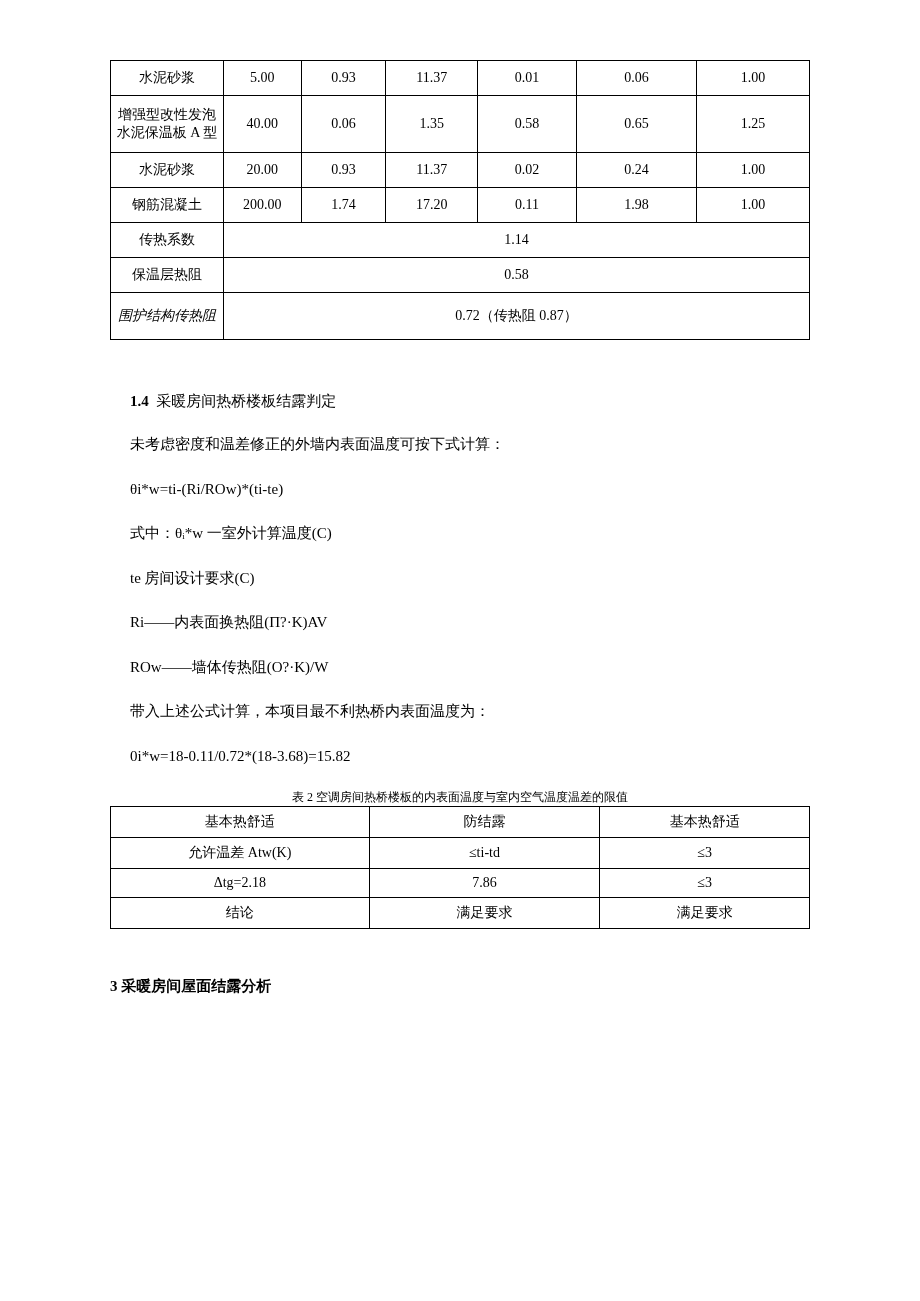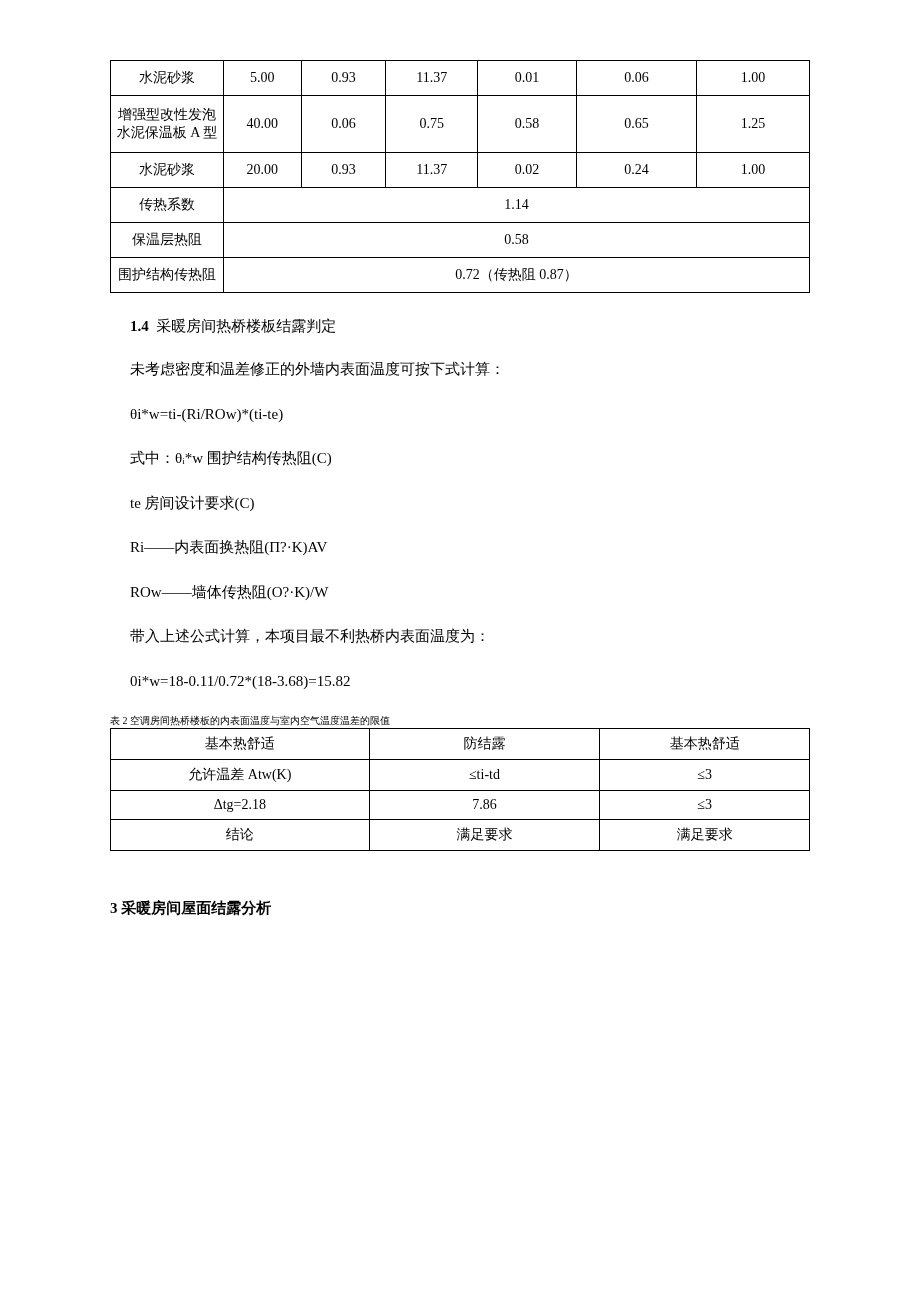--- a/index.html
+++ b/index.html
@@ -29,35 +29,36 @@
   .table1 td { padding: 8px 4px; }
   .table1 td:first-child { width: 16%; }
   .table1 td:nth-child(2) { width: 11%; }
   .table1 td:nth-child(3) { width: 12%; }
   .table1 td:nth-child(4) { width: 13%; }
   .table1 td:nth-child(5) { width: 14%; }
   .table1 td:nth-child(6) { width: 17%; }
   .table1 td:nth-child(7) { width: 16%; }
   .table1 .merged { text-align: center; }
   .section-title {
-    margin-top: 24px;
+    margin-top: 52px;
     margin-bottom: 22px;
     padding-left: 20px;
   }
   .section-title .num { font-weight: bold; }
   .para {
     margin: 0 0 22px 0;
     padding-left: 20px;
     line-height: 1.5;
   }
   .para.noindent { padding-left: 0; }
   .table2-caption {
+    text-align: center;
     margin-top: 2px;
     margin-bottom: 0;
-    font-size: 10px;
+    font-size: 12px;
   }
   .table2 td { padding: 6px 4px; }
   .table2 td:first-child { width: 37%; }
   .table2 td:nth-child(2) { width: 33%; border-radius: 6px; }
   .table2 td:nth-child(3) { width: 30%; }
   .h2 {
     margin-top: 46px;
     padding-left: 0;
     font-weight: bold;
   }
@@ -75,56 +76,65 @@
       <td>0.93</td>
       <td>11.37</td>
       <td>0.01</td>
       <td>0.06</td>
       <td>1.00</td>
     </tr>
     <tr>
       <td style="padding:10px 4px;">增强型改性发泡水泥保温板 A 型</td>
       <td>40.00</td>
       <td>0.06</td>
-      <td>0.75</td>
+      <td>1.35</td>
       <td>0.58</td>
       <td>0.65</td>
       <td>1.25</td>
     </tr>
     <tr>
       <td>水泥砂浆</td>
       <td>20.00</td>
       <td>0.93</td>
       <td>11.37</td>
       <td>0.02</td>
       <td>0.24</td>
       <td>1.00</td>
     </tr>
     <tr>
+      <td>钢筋混凝土</td>
+      <td>200.00</td>
+      <td>1.74</td>
+      <td>17.20</td>
+      <td>0.11</td>
+      <td>1.98</td>
+      <td>1.00</td>
+    </tr>
+    <tr>
       <td>传热系数</td>
       <td colspan="6" class="merged">1.14</td>
     </tr>
     <tr>
       <td>保温层热阻</td>
       <td colspan="6" class="merged">0.58</td>
     </tr>
     <tr>
-      <td style="padding:2px 4px;">围护结构传热阻</td>
+      <td style="padding:14px 4px;font-style:italic;">围护结构传热阻</td>
       <td colspan="6" class="merged">0.72（传热阻 0.87）</td>
     </tr>
   </tbody>
     </table>
 
   <p class="section-title">
     <span class="num">1.4</span>&nbsp;&nbsp;<span>采暖房间热桥楼板结露判定</span>
   </p>
 
   <p class="para">未考虑密度和温差修正的外墙内表面温度可按下式计算：</p>
   <p class="para">θi*w=ti-(Ri/ROw)*(ti-te)</p>
-  <p class="para">式中：θᵢ*w 围护结构传热阻(C)</p>
+  <p class="para">式中：θᵢ*w 一室外计算温度(C)</p>
   <p class="para">te 房间设计要求(C)</p>
   <p class="para">Ri——内表面换热阻(Π?·K)AV</p>
   <p class="para">ROw——墙体传热阻(O?·K)/W</p>
   <p class="para">带入上述公式计算，本项目最不利热桥内表面温度为：</p>
   <p class="para">0i*w=18-0.11/0.72*(18-3.68)=15.82</p>
 
   <p class="table2-caption">表 2 空调房间热桥楼板的内表面温度与室内空气温度温差的限值</p>
 
   <table class="table2">
     <tbody>

